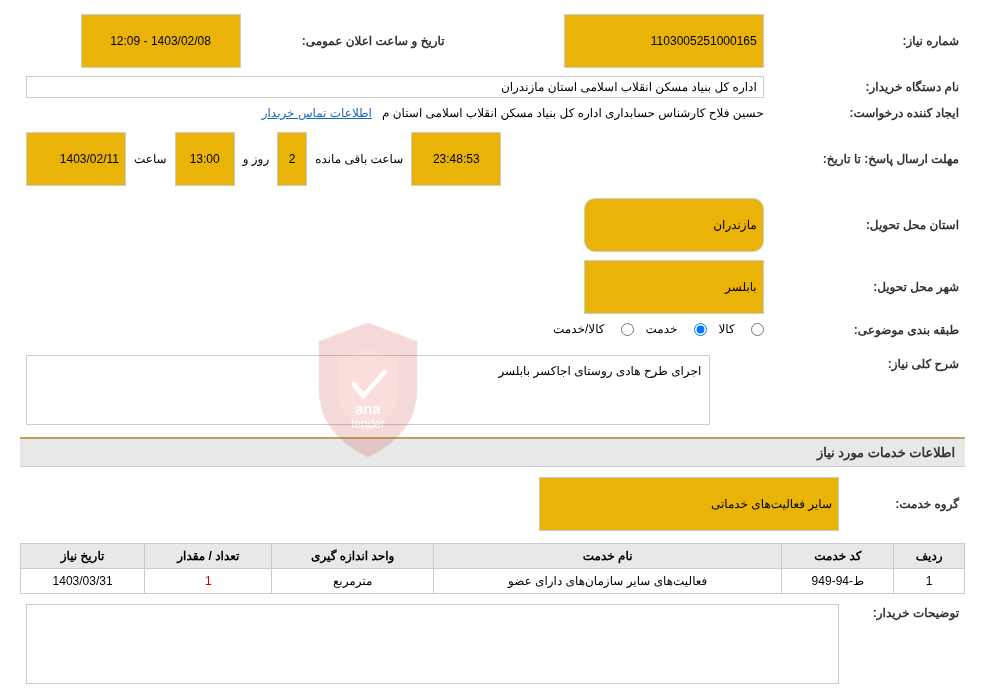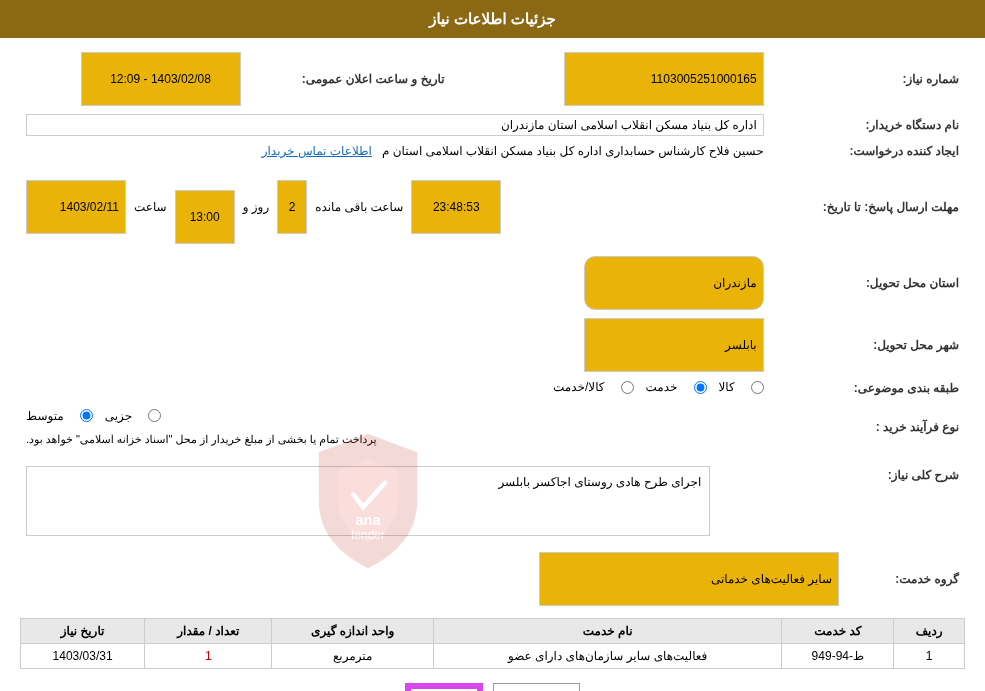--- a/index.html
+++ b/index.html
@@ -164,23 +164,20 @@
       justify-content: flex-end;
       gap: 8px;
       margin: 4px 0;
     }
   </style>
 </head>
 <body>
 
 <div class="page-wrapper">
 
-  <div class="header-bar">
-    <span>جزئیات اطلاعات نیاز</span>
-  </div>
 
   <div class="main-content">
 
     <table class="info-table">
 
       <tbody>
           <tr>
         <td class="label-cell">شماره نیاز:</td>
         <td class="value-cell">
           <div class="input-box" style="min-width:200px; text-align:right;">
@@ -221,21 +218,21 @@
             <span>
               <div class="input-box" style="min-width:90px; text-align:center;">
                 <span>23:48:53</span>
               </div>
             </span>
             <span>ساعت باقی مانده</span>
             <div class="input-box" style="min-width:30px; text-align:center;">
               <span>2</span>
             </div>
             <span>روز و</span>
-            <div class="input-box" style="min-width:60px; text-align:center;margin-top:20px;">
+            <div class="input-box" style="min-width:60px; text-align:center;">
               <span>13:00</span>
             </div>
             <span>ساعت</span>
             <div class="input-box" style="min-width:100px; ">
               <span>1403/02/11</span>
             </div>
           </div>
         </td>
       </tr>
 
@@ -270,38 +267,20 @@
               <span>خدمت</span>
             </div>
             <div class="radio-item">
               <input type="radio" name="category" style="">
               <span>کالا/خدمت</span>
             </div>
           </div>
         </td>
       </tr>
 
-      <tr>
-        <td class="label-cell">نوع فرآیند خرید :</td>
-        <td colspan="4">
-          <div class="row-flex" style="align-items:flex-start; flex-direction:column; align-items:flex-end;">
-            <div class="radio-group">
-              <div class="radio-item">
-                <input type="radio" name="purchase_type" style="">
-                <span>جزیی</span>
-              </div>
-              <div class="radio-item">
-                <input type="radio" name="purchase_type" checked="" style="">
-                <span>متوسط</span>
-              </div>
-            </div>
-            <div style="margin-top:2px; text-align:right; font-size:11px;">پرداخت تمام یا بخشی از مبلغ خریدار از محل "اسناد خزانه اسلامی" خواهد بود.</div>
-          </div>
-        </td>
-      </tr>
     </tbody>
       </table>
 
     <table class="info-table">
       <tbody>
           <tr>
         <td class="label-cell" style="vertical-align:top; padding-top:6px;">شرح کلی نیاز:</td>
         <td>
           <div class="description-wrapper">
 
@@ -312,20 +291,21 @@
               <text x="50" y="80" text-anchor="middle" font-size="12" fill="#fff" font-weight="bold">ana</text>
               <text x="50" y="92" text-anchor="middle" font-size="10" fill="#fff">tender</text>
             </svg>
             <div class="description-text">اجرای طرح هادی روستای اجاکسر بابلسر</div>
           </div>
         </td>
       </tr>
     </tbody>
       </table>
 
+    <div class="section-header">اطلاعات خدمات مورد نیاز</div>
 
     <table class="info-table">
       <tbody>
           <tr>
         <td class="label-cell" style="width:120px;">گروه خدمت:</td>
         <td>
           <div class="input-box" style="min-width:300px;">
             <span>سایر فعالیت‌های خدماتی</span>
           </div>
         </td>
@@ -352,20 +332,32 @@
       <td>ط-94-949</td>
       <td>فعالیت‌های سایر سازمان‌های دارای عضو</td>
       <td>مترمربع</td>
       <td class="red-val">1</td>
       <td>1403/03/31</td>
     </tr>
           </tbody>
       </table>
     </div>
 
+    <table class="info-table">
+      <tbody>
+          <tr>
+        <td class="label-cell" style="vertical-align:top; padding-top:6px; width:120px;">توضیحات خریدار:</td>
+        <td>
+          <div class="description-wrapper" style="min-height:80px;">
+            <textarea class="textarea-box" style="border: none; outline: none;"></textarea>
+          </div>
+        </td>
+      </tr>
+    </tbody>
+      </table>
 
     <div class="btn-row">
       <button class="btn btn-back">بازگشت</button>
       <button class="btn btn-print">چاپ</button>
     </div>
 
   </div>
 </div>
 
 </body></html>

